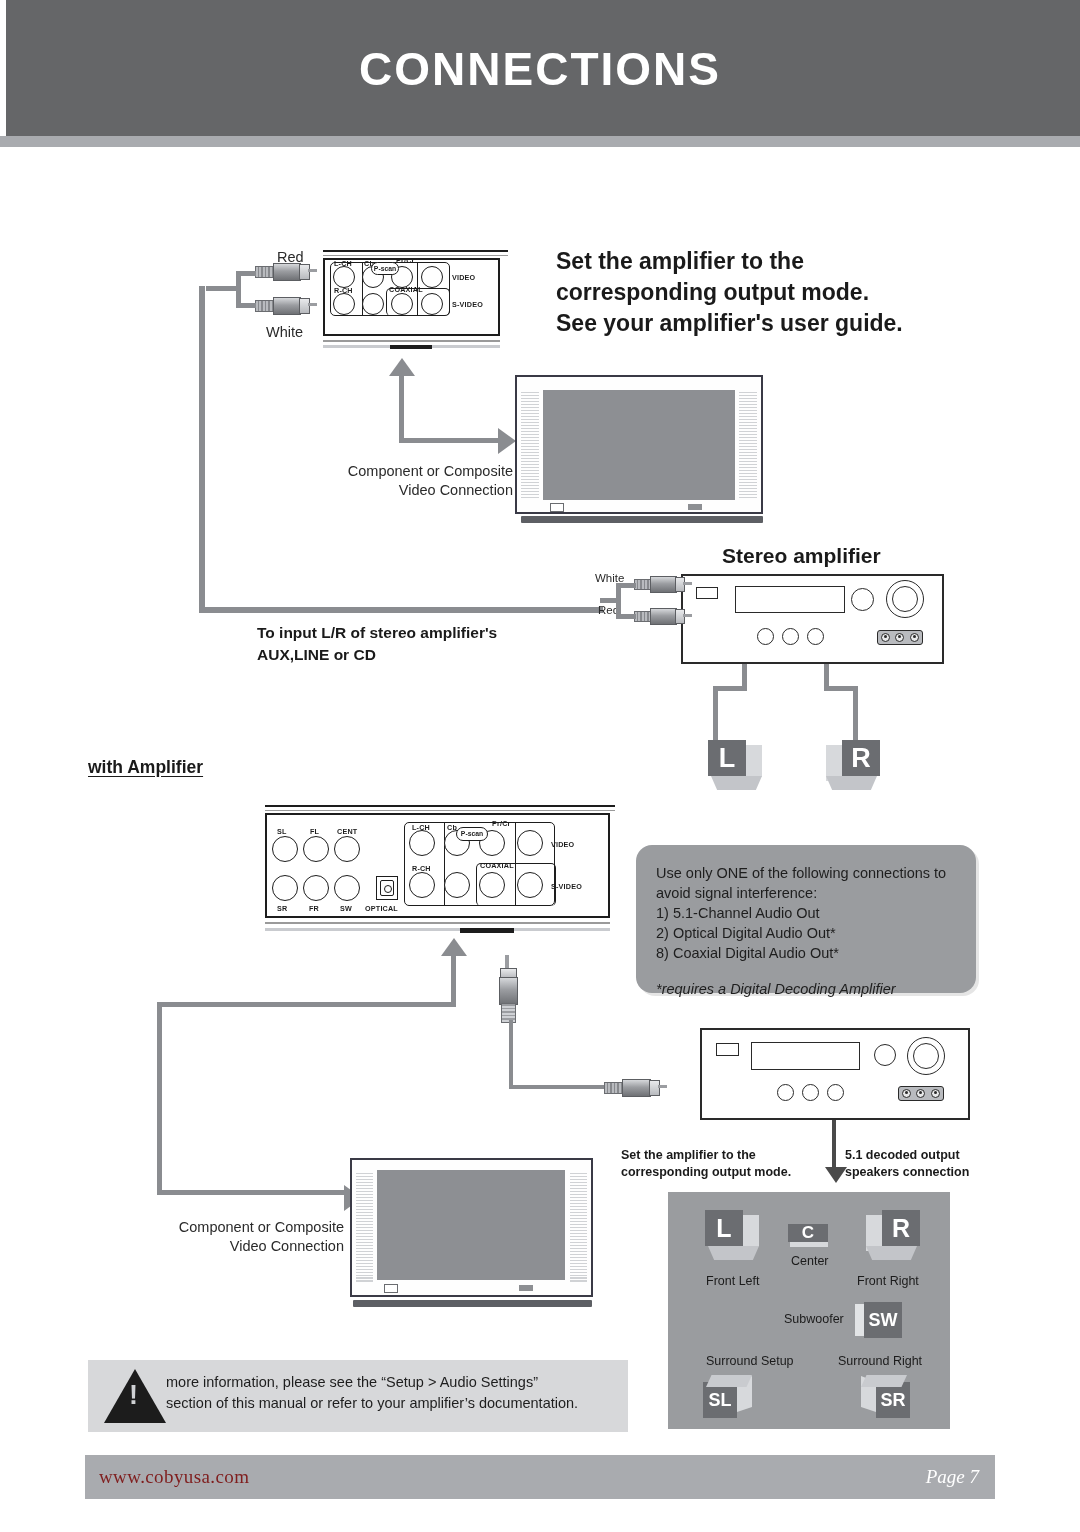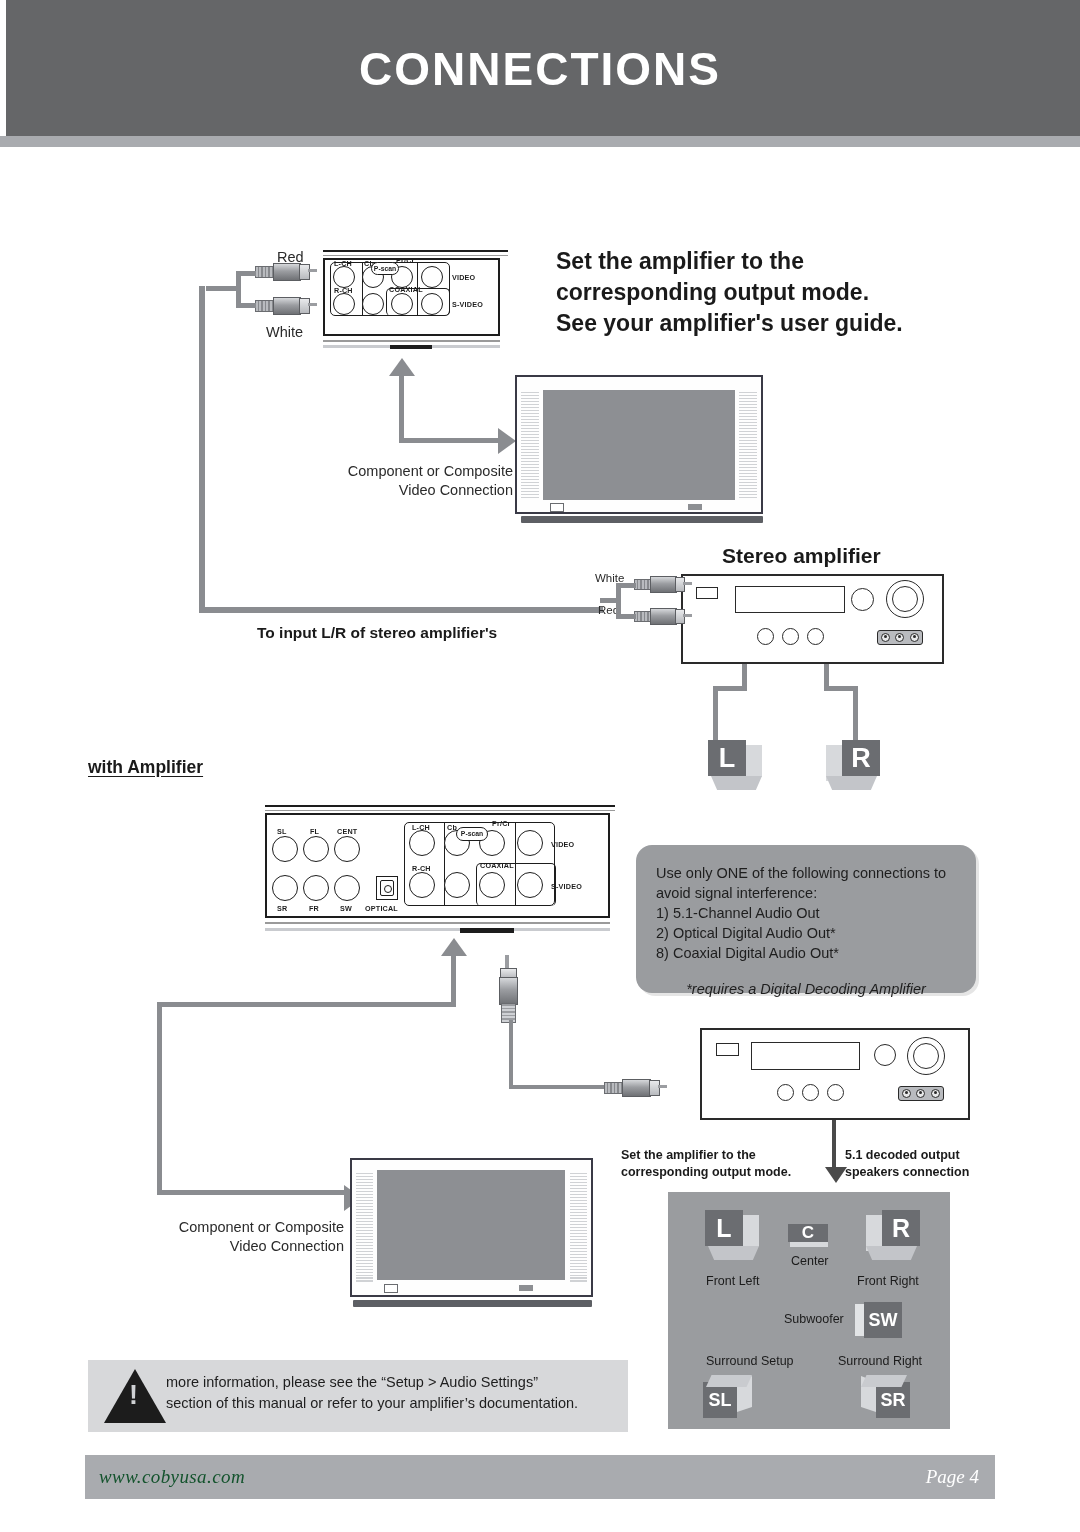--- a/index.html
+++ b/index.html
@@ -96,21 +96,21 @@
   .warn-tri{position:absolute;width:0;height:0;border-left:31px solid transparent;
     border-right:31px solid transparent;border-bottom:54px solid #1c1c1c;}
   .warn-bang{position:absolute;color:#cfd1d4;font-weight:700;font-size:27px;line-height:1;}
 
   
   .spkpanel{position:absolute;background:#9a9c9f;}
   .spklab{position:absolute;color:#1b1b1b;font-size:12.5px;white-space:nowrap;}
 
   
   .foot{position:absolute;left:85px;top:1455px;width:910px;height:44px;background:#a9abaf;}
-  .foot-l{position:absolute;left:14px;top:11px;color:#14532d;font-size:19px;font-style:italic;
+  .foot-l{position:absolute;left:14px;top:11px;color:#7f1d1d;font-size:19px;
     font-family:"Liberation Serif",serif;letter-spacing:.4px;}
   .foot-r{position:absolute;right:16px;top:11px;color:#fff;font-size:19px;font-style:italic;
     font-family:"Liberation Serif",serif;}
 </style>
 </head>
 <body>
 
 <div class="page">
 
   <div class="hdr-band"></div>
@@ -233,20 +233,21 @@
   </div>
   <div class="tiny" style="left:595px;top:572px;">White</div>
   <div class="tiny" style="left:598px;top:604px;">Red</div>
   <div class="wire" style="left:616px;top:583px;width:20px;height:5px;"></div>
   <div class="wire" style="left:616px;top:614px;width:20px;height:5px;"></div>
   <div class="wire" style="left:616px;top:583px;width:5px;height:36px;"></div>
   <div class="wire" style="left:600px;top:598px;width:18px;height:5px;"></div>
 
   <div class="callout mid-callout" style="left:257px;top:622px;width:420px;">
     <div>To input L/R of stereo amplifier's</div>
+    <div>AUX,LINE or CD</div>
   </div>
 
   <div class="wire" style="left:742px;top:664px;width:5px;height:24px;"></div>
   <div class="wire" style="left:824px;top:664px;width:5px;height:24px;"></div>
   <div class="wire" style="left:713px;top:686px;width:34px;height:5px;"></div>
   <div class="wire" style="left:824px;top:686px;width:34px;height:5px;"></div>
   <div class="wire" style="left:713px;top:686px;width:5px;height:56px;"></div>
   <div class="wire" style="left:853px;top:686px;width:5px;height:56px;"></div>
 
   <div class="spk" style="left:708px;top:740px;width:58px;height:52px;">
@@ -315,21 +316,21 @@
     <div class="jlab" style="left:551px;top:882px;">S-VIDEO</div>
     <div class="pscan" style="left:456px;top:827px;width:30px;height:12px;line-height:12px;">P-scan</div>
   </div>
 
   <div class="infobox" style="left:636px;top:845px;width:340px;height:148px;padding:18px 20px;">
     <p>Use only ONE of the following connections to</p>
     <p>avoid signal interference:</p>
     <p>1) 5.1-Channel Audio Out</p>
     <p>2) Optical Digital Audio Out*</p>
     <p>8) Coaxial Digital Audio Out*</p>
-    <p class="it" style="margin-top:16px;text-align:center;">*requires a Digital Decoding Amplifier</p>
+    <p class="it" style="margin-top:16px;">*requires a Digital Decoding Amplifier</p>
   </div>
 
   <div class="arrow-up" style="left:441px;top:938px;"></div>
   <div class="wire" style="left:451px;top:956px;width:5px;height:50px;"></div>
   <div class="wire" style="left:157px;top:1002px;width:299px;height:5px;"></div>
   <div class="wire" style="left:157px;top:1002px;width:5px;height:192px;"></div>
   <div class="wire" style="left:157px;top:1190px;width:190px;height:5px;"></div>
   <div class="arrow-right" style="left:344px;top:1185px;"></div>
 
   <div class="rca" style="left:495px;top:955px;width:24px;height:68px;">
@@ -437,16 +438,16 @@
     <div class="warn-tri" style="left:16px;top:9px;"></div>
     <div class="warn-bang" style="left:41px;top:22px;">!</div>
     <div style="position:absolute;left:78px;top:12px;width:450px;">
       <p>more information, please see the “Setup &gt; Audio Settings”</p>
       <p>section of this manual or refer to your amplifier’s documentation.</p>
     </div>
   </div>
 
   <div class="foot">
     <div class="foot-l">www.cobyusa.com</div>
-    <div class="foot-r">Page 4</div>
+    <div class="foot-r">Page 7</div>
   </div>
 
 </div>
 
 </body></html>

